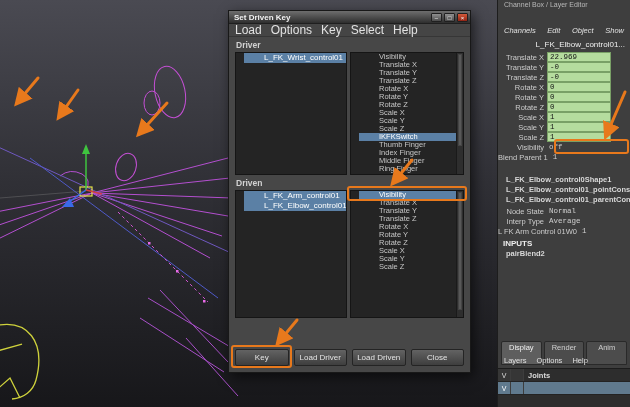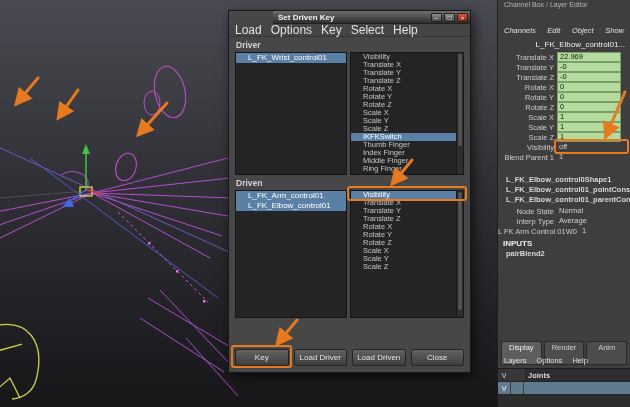--- a/index.html
+++ b/index.html
@@ -11,52 +11,52 @@
   #viewport{position:absolute;left:0;top:0;width:630px;height:407px;z-index:0;}
 
   
   #overlay{position:absolute;left:0;top:0;width:630px;height:407px;z-index:50;pointer-events:none;}
 
   
   .dialog{position:absolute;left:228px;top:10px;width:243px;height:363px;background:#474747;
     border:1px solid #181818;box-shadow:3px 4px 12px rgba(0,0,0,.6);z-index:10;color:#ddd;}
   .titlebar{position:absolute;left:0;top:0;right:0;height:13px;
     background:linear-gradient(#6e6e6e,#2e2e2e);display:flex;align-items:center;
-    padding:0 2px 0 5px;border-bottom:1px solid #1f1f1f;margin-left:44px;}
+    padding:0 2px 0 5px;border-bottom:1px solid #1f1f1f;}
   .titlebar .t{flex:1;font-size:8px;font-weight:bold;color:#f2f2f2;white-space:nowrap;}
   .winbtn{width:11px;height:9px;margin-left:2px;font-size:6px;line-height:8px;text-align:center;
     color:#fff;background:linear-gradient(#909090,#4a4a4a);border:1px solid #202020;border-radius:1px;}
   .winbtn.close{background:linear-gradient(#d4593a,#8f2415);}
   .menubar{position:absolute;left:0;top:13px;right:0;height:13px;display:flex;align-items:center;
     gap:9px;padding:0 6px;background:#454545;border-bottom:1px solid #363636;}
   .menubar span{font-size:12px;color:#e2e2e2;white-space:nowrap;text-align:center;}
   .sec-label{position:absolute;left:7px;font-size:8.5px;font-weight:bold;color:#d2d2d2;}
   .listbox{position:absolute;background:#242424;border:1px solid #151515;overflow:hidden;}
-  .li{height:10px;line-height:10px;padding-left:12px;font-size:8px;color:#c6c6c6;white-space:nowrap;}
+  .li{height:10px;line-height:10px;padding-left:20px;font-size:8px;color:#c6c6c6;white-space:nowrap;margin-left:8px;}
   .attr .li{height:8px;line-height:8px;font-size:7.5px;}
   .li.sel{background:#5b80a5;color:#fff;}
   .sb{position:absolute;top:1px;bottom:1px;right:1px;width:7px;background:#2e2e2e;border-left:1px solid #1a1a1a;}
   .sb .thumb{position:absolute;left:1px;right:1px;top:1px;background:#585858;border:1px solid #454545;}
   .btnrow{position:absolute;left:6px;right:6px;top:338px;height:17px;display:flex;gap:5px;}
   .btn{flex:1;background:linear-gradient(#636363,#3e3e3e);border:1px solid #242424;border-radius:2px;
     color:#e5e5e5;font-size:8px;font-family:inherit;}
 
   
   .cpanel{position:absolute;right:0;top:0;width:133px;height:407px;background:#3e3e3e;
     border-left:1px solid #1d1d1d;z-index:5;color:#ccc;}
   .cp-header{position:absolute;top:1px;left:0;right:0;font-size:7px;color:#b8b8b8;padding-left:6px;white-space:nowrap;}
   .cp-menus{position:absolute;top:26px;left:0;right:0;display:flex;justify-content:space-between;
     padding:0 6px;font-size:7.5px;color:#e0e0e0;font-style:italic;}
   .cp-obj{position:absolute;top:40px;left:0;right:5px;text-align:right;font-size:8px;font-weight:normal;color:#efefef;white-space:nowrap;overflow:hidden;}
   .ch-rows{position:absolute;left:0;right:0;}
   #channels{top:52px;}
   #cnrows{top:206px;}
   .ch-row{display:flex;height:10px;align-items:center;}
   .ch-name{flex:1;text-align:right;font-size:7.5px;color:#cccccc;padding-right:3px;white-space:nowrap;}
-  .ch-val{width:64px;margin-right:9px;font-size:7.5px;height:10px;line-height:10px;padding-left:2px;color:#cfcfcf;white-space:nowrap;}
+  .ch-val{width:64px;margin-right:19px;font-size:7.5px;height:10px;line-height:10px;padding-left:2px;color:#cfcfcf;white-space:nowrap;font-family:Liberation Mono, monospace;}
   .ch-row.green .ch-val{background:#b5dc9e;color:#161616;border:1px solid #79a066;line-height:8px;}
   .sec-h{position:absolute;left:0;right:0;font-size:8px;font-weight:bold;color:#ececec;padding-left:5px;}
   #shapes-h{top:165px;}
   #inputs-h{top:239px;}
   .nodelist{position:absolute;left:0;right:0;}
   #shapelist{top:175px;}
   #inputlist{top:249px;}
   .node-item{font-size:7.5px;font-weight:bold;color:#d8d8d8;padding-left:8px;height:10px;line-height:10px;white-space:nowrap;overflow:hidden;}
   .tabs{position:absolute;top:341px;left:3px;right:3px;display:flex;gap:2px;}
   .tab{flex:1;height:24px;background:#4c4c4c;border:1px solid #292929;border-radius:2px 2px 0 0;

